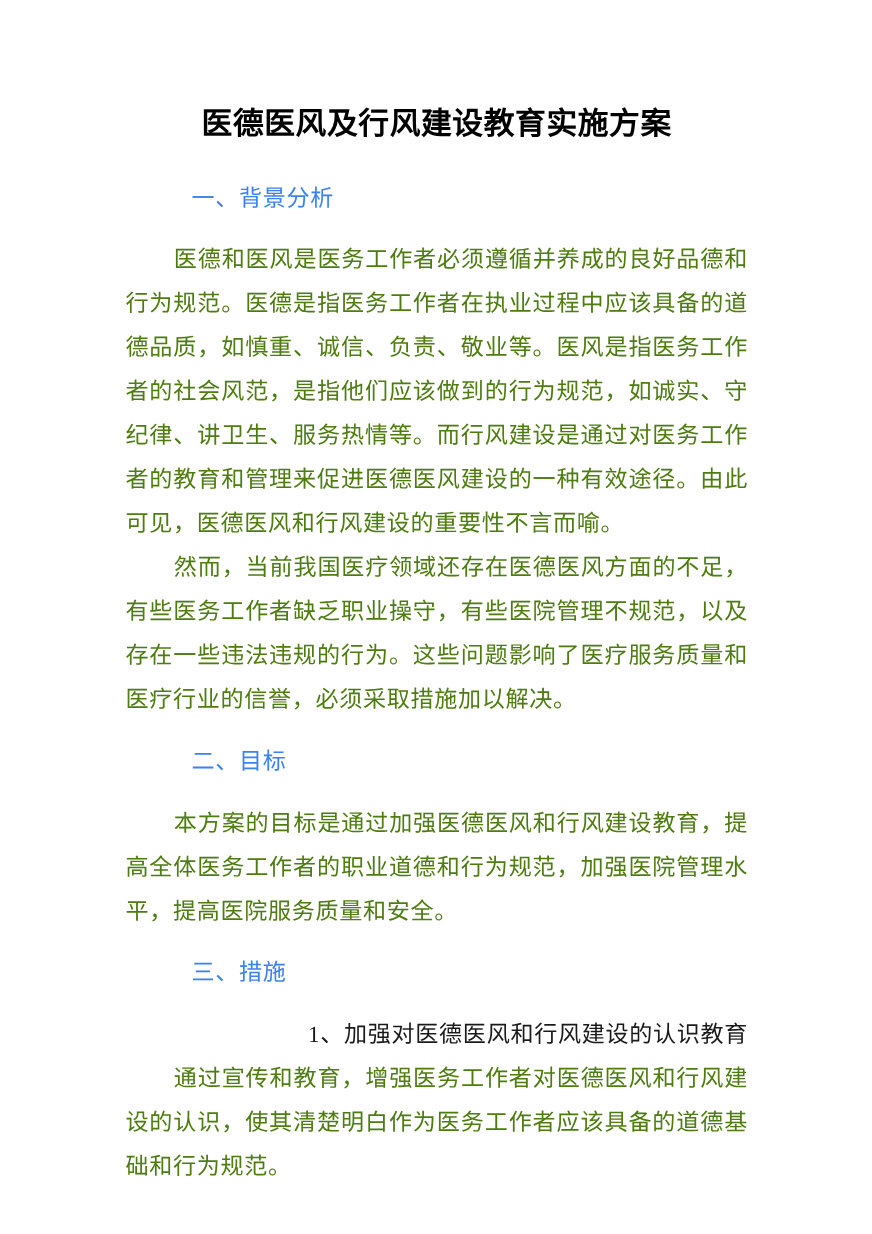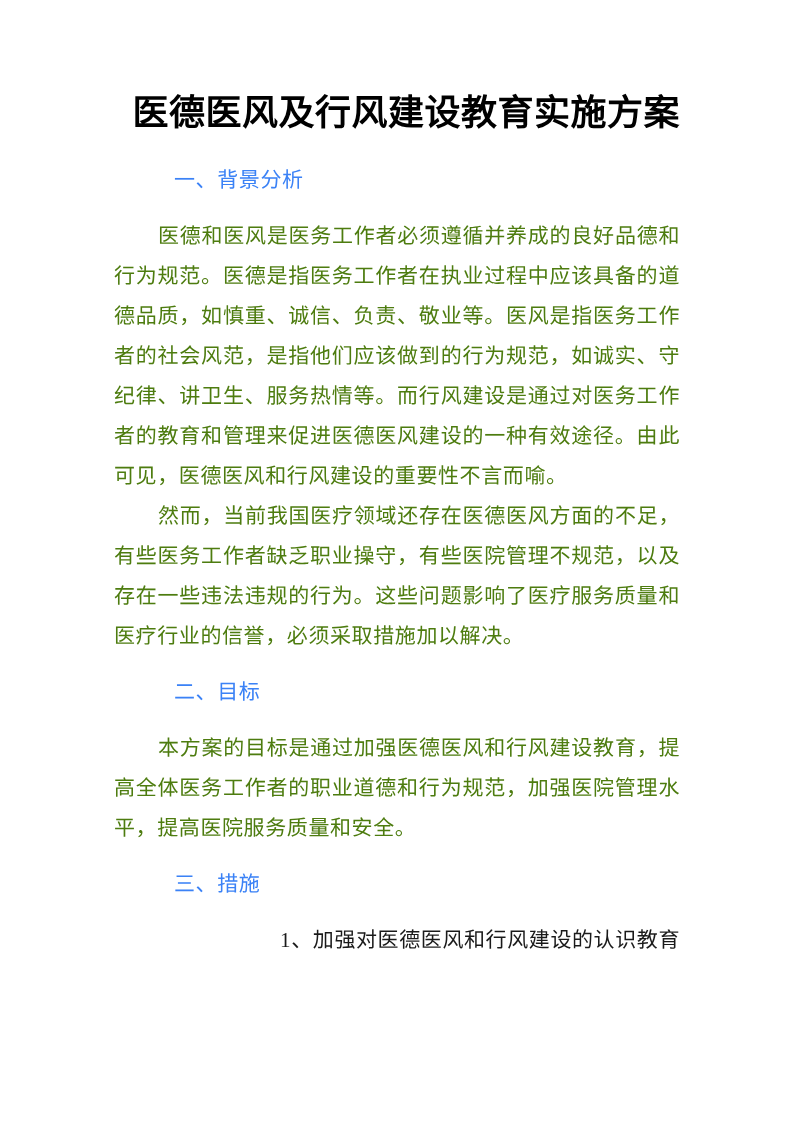--- a/index.html
+++ b/index.html
@@ -22,24 +22,24 @@
   .doc-body {
     position: absolute;
     left: 114px;
     top: 0;
     width: 566px;
   }
 
   .doc-title {
     font-family: "Liberation Sans", "DejaVu Sans", sans-serif;
     font-weight: bold;
-    font-size: 36px;
+    font-size: 28px;
     line-height: 34px;
     color: #000000;
-    text-align: right;
+    text-align: center;
     letter-spacing: 0.5px;
     margin: 0;
     padding-top: 96px;
     white-space: nowrap;
   }
 
   .section-heading {
     font-family: "Liberation Serif", "DejaVu Serif", serif;
     font-size: 21px;
     line-height: 40px;
@@ -86,16 +86,17 @@
     <div class="title-gap"></div>
 
     <div id="blocks-container">
         <p class="section-heading">一、背景分析</p>
         <p class="para">医德和医风是医务工作者必须遵循并养成的良好品德和行为规范。医德是指医务工作者在执业过程中应该具备的道德品质，如慎重、诚信、负责、敬业等。医风是指医务工作者的社会风范，是指他们应该做到的行为规范，如诚实、守纪律、讲卫生、服务热情等。而行风建设是通过对医务工作者的教育和管理来促进医德医风建设的一种有效途径。由此可见，医德医风和行风建设的重要性不言而喻。</p>
         <p class="para">然而，当前我国医疗领域还存在医德医风方面的不足，有些医务工作者缺乏职业操守，有些医院管理不规范，以及存在一些违法违规的行为。这些问题影响了医疗服务质量和医疗行业的信誉，必须采取措施加以解决。</p>
         <p class="section-heading">二、目标</p>
         <p class="para">本方案的目标是通过加强医德医风和行风建设教育，提高全体医务工作者的职业道德和行为规范，加强医院管理水平，提高医院服务质量和安全。</p>
         <p class="section-heading">三、措施</p>
         <p class="list-item">1、加强对医德医风和行风建设的认识教育</p>
+        <p class="para">通过宣传和教育，增强医务工作者对医德医风和行风建设的认识，使其清楚明白作为医务工作者应该具备的道德基础和行为规范。</p>
       </div>
 
   </div>
 </div>
 
 </body></html>

